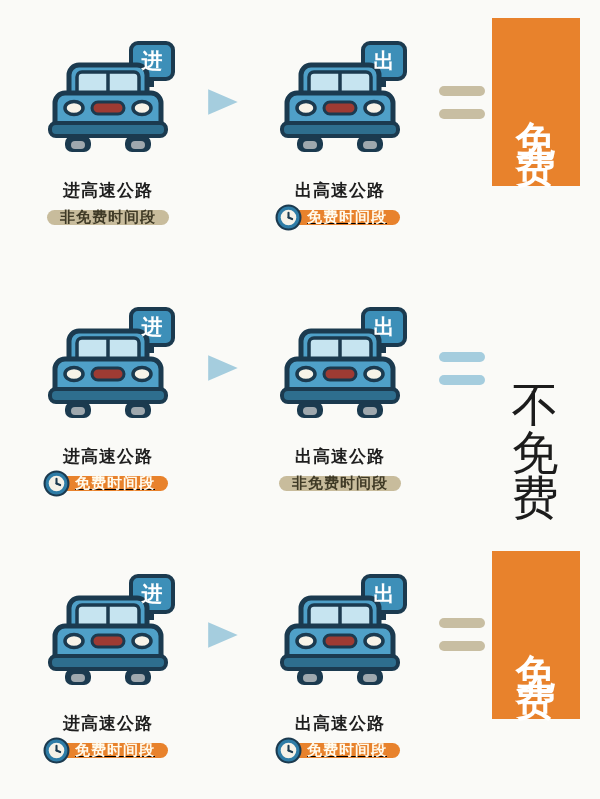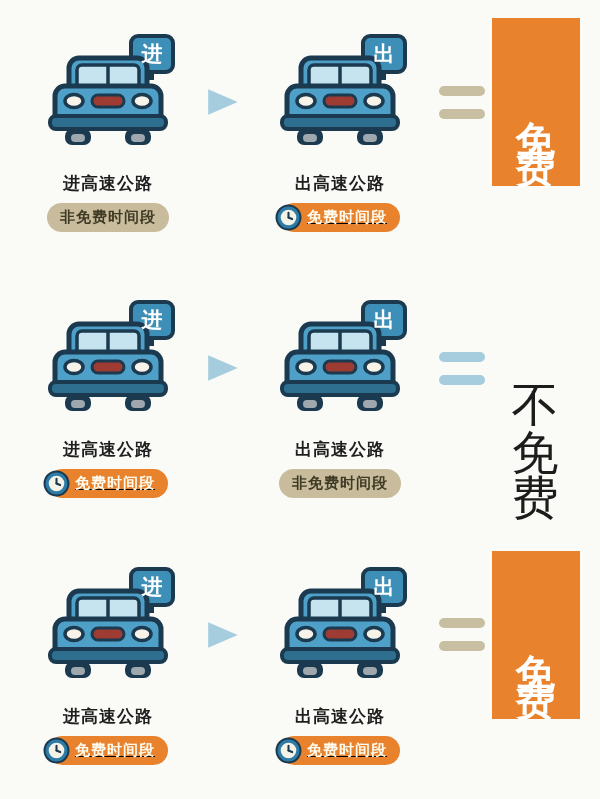--- a/index.html
+++ b/index.html
@@ -16,21 +16,21 @@
   .car-wrap { position:relative; width:150px; height:122px; }
   .car-svg { width:150px; height:122px; display:block; }
   .plate {
     position:absolute; left:98px; top:2px; width:42px; height:36px;
     display:flex; align-items:center; justify-content:center;
     color:#FFFFFF; font-size:21px; font-weight:bold;
   }
   .car-label { margin-top:16px; font-size:17px; font-weight:bold; color:#1E1E1E; letter-spacing:1px; }
 
   .pill {
-    margin-top:8px; height:29px; display:flex; align-items:center;
+    margin-top:8px; height:15px; display:flex; align-items:center;
     border-radius:15px; padding:0 13px; position:relative;justify-content:center;
   }
   .pill.orange { background:var(--orange);text-decoration:underline; }
   .pill.tan { background:var(--tan); }
   .pill .pill-text { font-size:15px; font-weight:bold; letter-spacing:1px; white-space:nowrap; }
   .pill.orange .pill-text { color:#FFFBEE; }
   .pill.tan .pill-text { color:#3F3A26; }
   .clock-svg { width:27px; height:27px; margin-left:-18px; margin-right:5px; flex:none; }
 
   .arrow { width:44px; display:flex; justify-content:center; }

